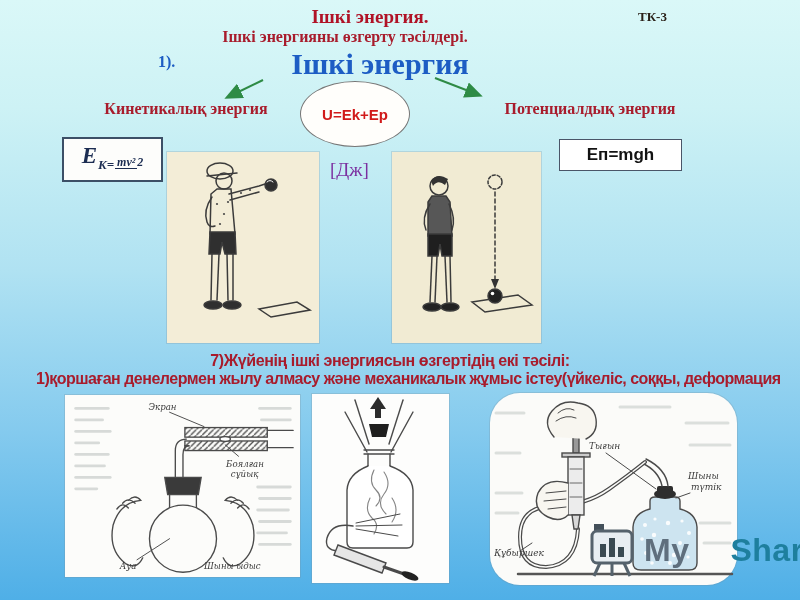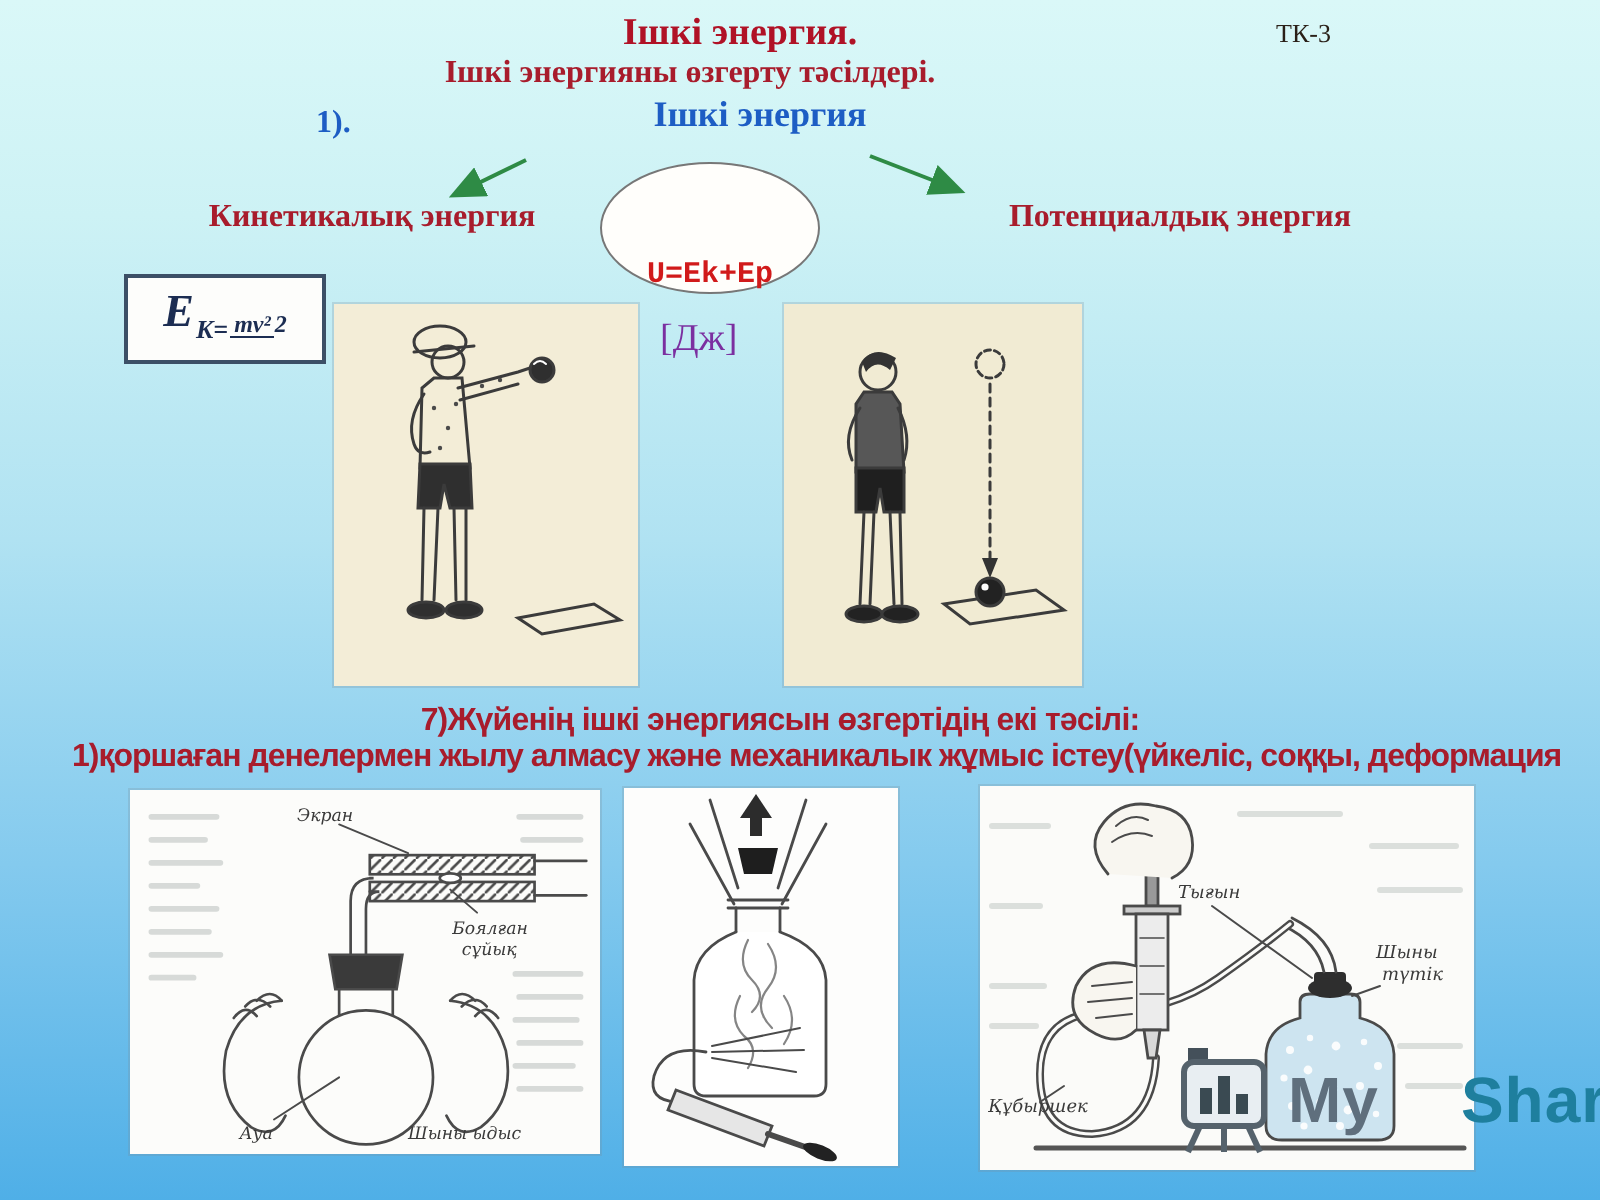--- a/index.html
+++ b/index.html
@@ -4,30 +4,30 @@
 <style>
   html,body{margin:0;padding:0;}
   .slide{
     position:relative;width:800px;height:600px;overflow:hidden;
     background:linear-gradient(180deg,#daf8f8 0%,#cdf2f5 18%,#b0e2f2 45%,#84caee 72%,#4fafe7 100%);
     font-family:"Liberation Serif",serif;
   }
   .abs{position:absolute;}
   
   .title{top:6px;left:0;width:740px;text-align:center;font-weight:bold;font-size:19px;color:#b01226;}
-  .code{top:9px;left:638px;font-weight:normal;font-size:13px;color:#2a2018;text-align:right;}
+  .code{top:9px;left:638px;font-weight:bold;font-size:13px;color:#2a2018;text-align:right;}
   .subtitle{top:28px;left:0;width:690px;text-align:center;font-weight:bold;font-size:16px;color:#a81c2c;}
   .item-number{top:53px;left:158px;font-weight:bold;font-size:16px;color:#1d5dc4;}
-  .heading{top:47px;left:0;width:760px;text-align:center;font-weight:bold;font-size:18px;color:#1d5dc4;}
+  .heading{top:47px;left:0;width:760px;text-align:center;font-weight:bold;font-size:30px;color:#1d5dc4;}
   
   .arrows{top:0;left:0;pointer-events:none;}
   .oval{
     top:81px;left:300px;width:108px;height:64px;background:#fffefb;border:1px solid #777;
-    border-radius:50%;display:flex;align-items:flex-end;justify-content:center;
-    font-family:Liberation Mono, monospace;font-weight:bold;font-size:15px;color:#d11a1a;
+    border-radius:50%;display:flex;align-items:center;justify-content:center;
+    font-family:Liberation Sans, sans-serif;font-weight:bold;font-size:15px;color:#d11a1a;
   }
   .branch{font-weight:bold;font-size:16px;color:#a81c2c;text-align:center;width:250px;top:100px;}
   .branch.left{left:61px;} .branch.right{left:465px;}
   .kinetic-box{
     top:137px;left:62px;width:97px;height:41px;background:#fdfdfb;border:2px solid #3c4f66;
     display:flex;align-items:center;justify-content:center;color:#1c2d52;
   }
   .kinetic-box .sym{font-style:italic;font-size:23px;font-weight:bold;margin-top:-8px;}
   .kinetic-box .sub{font-style:italic;font-size:13px;font-weight:bold;margin:10px 1px 0 1px;}
   .frac{display:inline-flex;align-items:center;margin-top:6px;
@@ -39,21 +39,21 @@
     display:flex;align-items:center;justify-content:center;
     font-family:"Liberation Sans",sans-serif;font-weight:bold;font-size:17px;color:#121212;
   }
   
   .fig{box-shadow:0 0 0 1px rgba(120,140,150,.25);}
   .fig svg{display:block;width:100%;height:100%;}
   .fig-boy1{top:152px;left:167px;width:152px;height:191px;background:#f3edd7;}
   .fig-boy2{top:152px;left:392px;width:149px;height:191px;background:#f1ebd3;}
   .fig-flask{top:395px;left:65px;width:235px;height:182px;background:#fcfcfa;}
   .fig-bottle{top:394px;left:312px;width:137px;height:189px;background:#fdfdfc;}
-  .fig-tube{top:393px;left:490px;width:247px;height:192px;background:#fbfbf9;}
+  .fig-tube{top:393px;left:490px;width:247px;height:192px;background:#fbfbf9;border-radius:30px;}
   .fig text{font-family:"DejaVu Serif",serif;font-style:italic;fill:#3a3a3a;}
   
   .methods-heading{
     top:352px;left:0;width:780px;text-align:center;white-space:nowrap;
     font-family:"Liberation Sans",sans-serif;font-weight:bold;font-size:16px;
     letter-spacing:-0.4px;color:#a81c2c;
   }
   .method-line{
     top:370px;left:36px;width:820px;white-space:nowrap;
     font-family:"Liberation Sans",sans-serif;font-weight:bold;font-size:16px;
@@ -97,20 +97,21 @@
     <span class="sym">E</span>
     <span class="sub">K=</span>
     <span class="frac">
       <span class="num">mv²</span>
       <span class="den">2</span>
     </span>
   </div>
 
   <div class="abs unit">[Дж]</div>
 
+  <div class="abs potential-box">Еп=mgh</div>
 
   <div class="abs fig fig-boy1">
     <svg viewBox="0 0 152 191" stroke="#3b3b3b" stroke-width="1.5" fill="none" stroke-linecap="round">
       <polygon points="92,157 130,150 143,158 104,165"></polygon>
       <ellipse cx="53" cy="19" rx="13" ry="8" fill="#f3edd7"></ellipse>
       <path d="M40,24 L70,21"></path>
       <circle cx="57" cy="29" r="8"></circle>
       <path d="M50,37 L44,42 L43,82 L68,82 L64,37 Z"></path>
       <path d="M45,45 Q36,58 40,70 Q42,76 48,74"></path>
       <path d="M62,42 L92,34 L98,32"></path>

